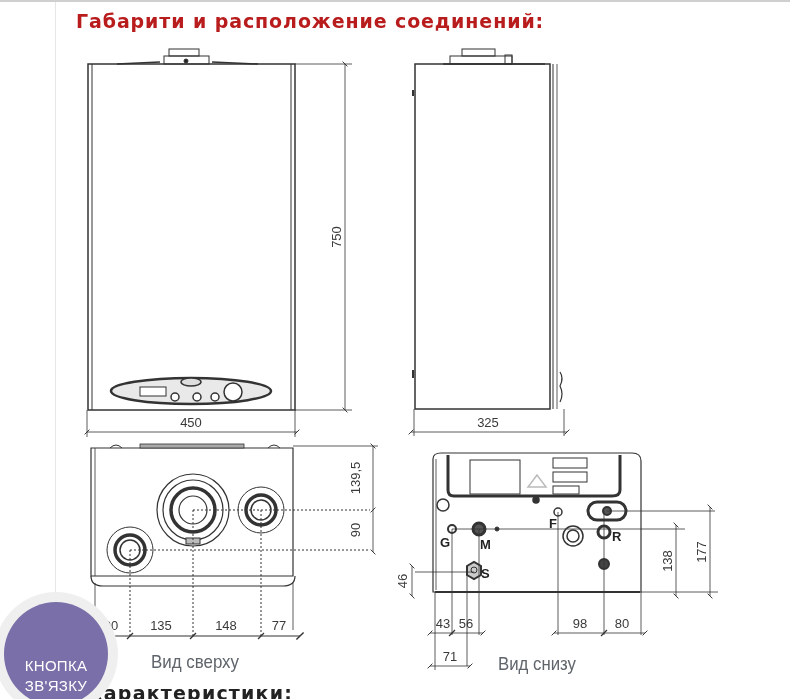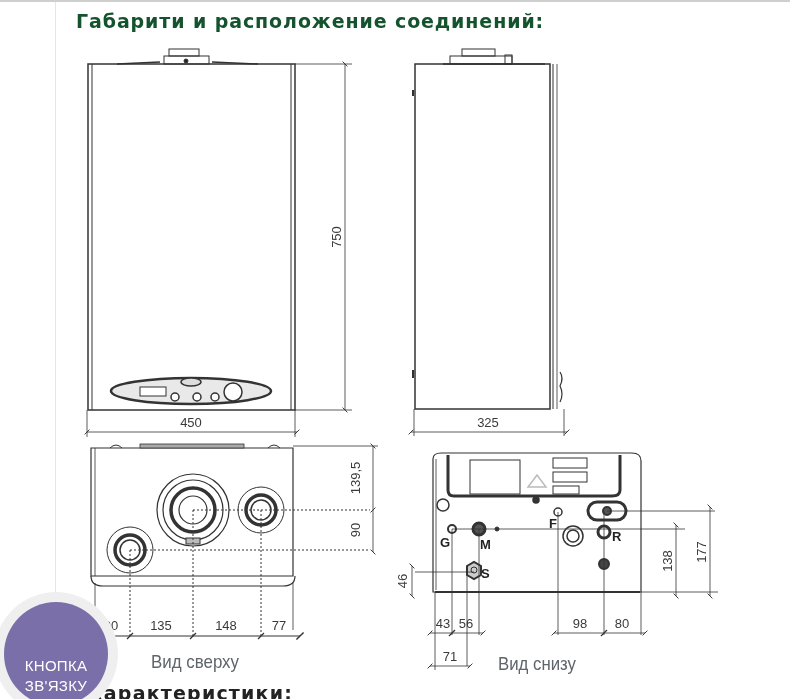--- a/index.html
+++ b/index.html
@@ -6,21 +6,21 @@
     body {
       width:790px; height:699px; overflow:hidden; position:relative;
       background:#ffffff;
       font-family:"DejaVu Sans", sans-serif;
     }
     .topline { position:absolute; left:0; top:0; width:790px; height:2px; background:#cfcfcf; }
     .leftrule { position:absolute; left:55px; top:2px; width:1px; height:697px; background:#e6e6e6; }
     .heading {
       position:absolute; left:76px; top:10px;
       font-family:"DejaVu Sans", sans-serif; font-size:19px; font-weight:600;
-      color:#14532d; letter-spacing:0.9px; white-space:nowrap;
+      color:#b91c1c; letter-spacing:0.9px; white-space:nowrap;
     }
     .heading2 {
       position:absolute; left:88px; top:682px;
       font-family:"DejaVu Sans", sans-serif; font-size:19px; font-weight:600;
       color:#222; letter-spacing:1.2px; white-space:nowrap;
     }
     svg.drawing { position:absolute; left:0; top:0; }
     .dim { font-family:"Liberation Sans", sans-serif; font-size:13px; fill:#3a3a3a; }
     .lbl { font-family:"Liberation Sans", sans-serif; font-size:13px; font-weight:bold; fill:#222; }
     .caption { font-family:"Liberation Sans", sans-serif; font-size:19px; fill:#5f656b; }

